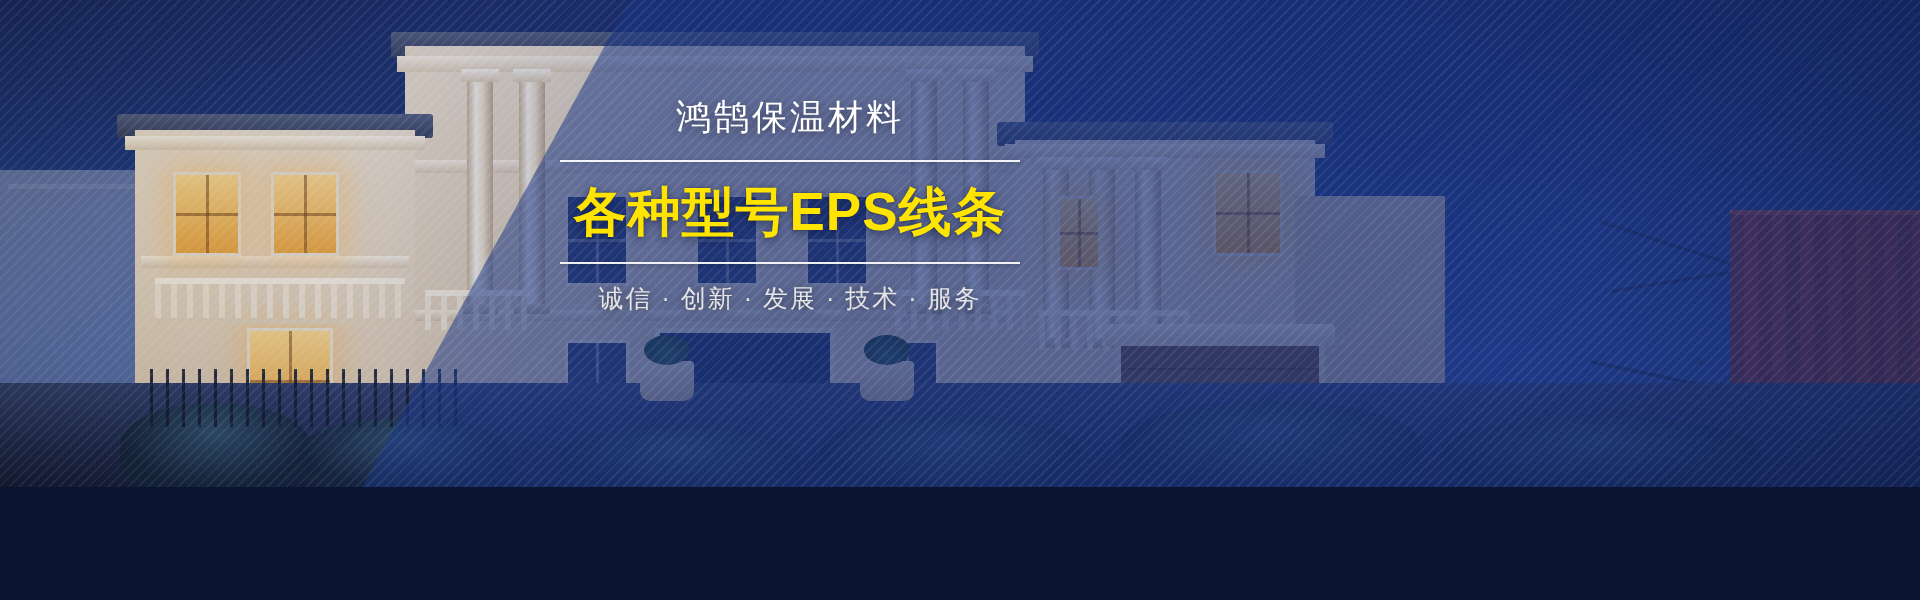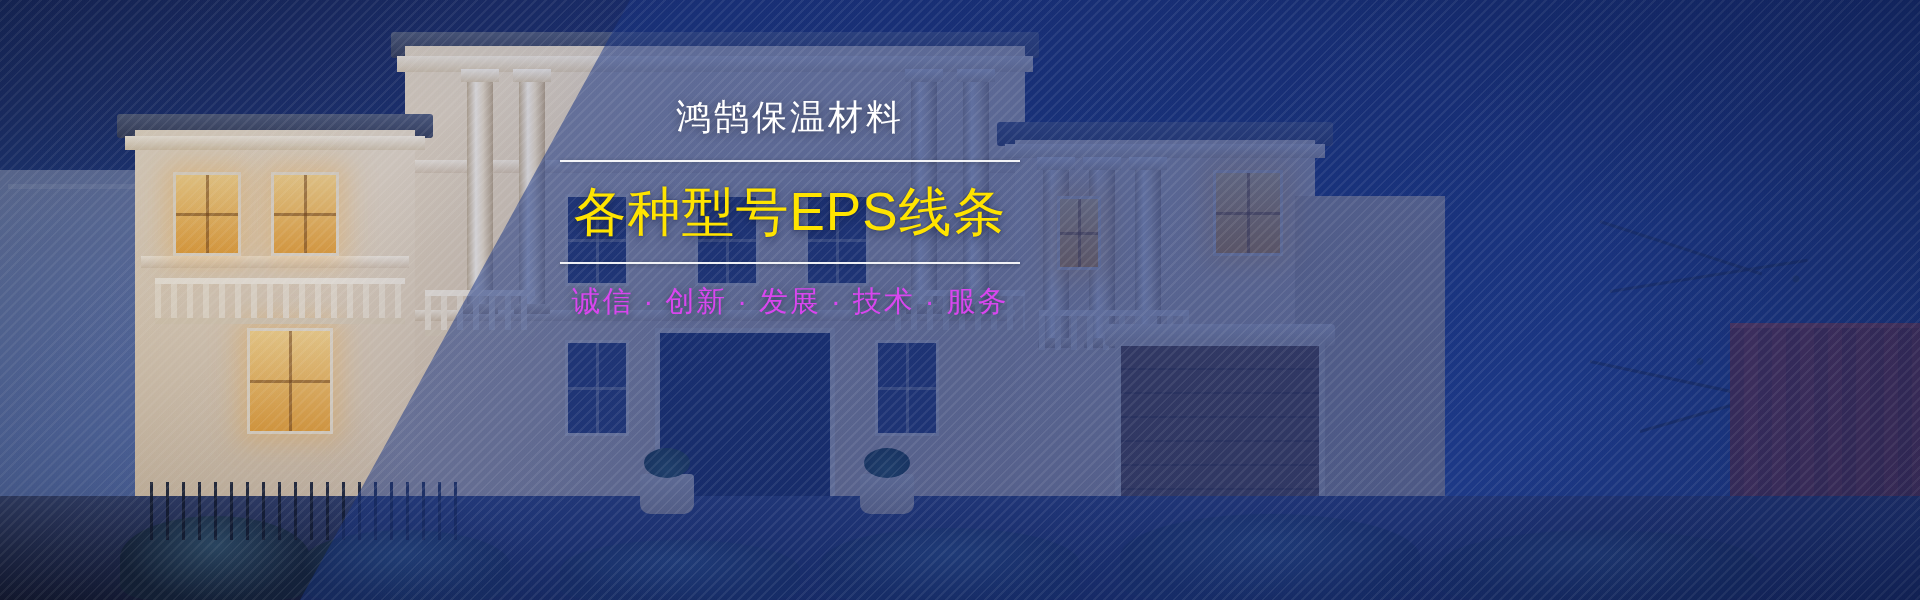--- a/index.html
+++ b/index.html
@@ -1,21 +1,21 @@
 <!DOCTYPE html>
 <html><head>
 <meta charset="utf-8">
 <style>
   html,body{margin:0;padding:0;}
   body{
     width:1920px;height:600px;overflow:hidden;
     font-family:"Liberation Sans","DejaVu Sans",sans-serif;
     background:#0a1430;
   }
-  .banner{position:relative;width:1920px;height:600px;overflow:hidden;}
+  .banner{position:relative;width:1920px;height:487px;overflow:hidden;}
 
   
   .sky{
     position:absolute;inset:0;
     background:
       radial-gradient(ellipse 900px 420px at 48% 92%, rgba(255,214,150,.42), rgba(255,190,120,0) 62%),
       linear-gradient(180deg,#182a62 0%,#1d3473 22%,#23418a 48%,#2b4ea0 72%,#30529f 100%);
   }
   .sky-glow{
     position:absolute;left:0;right:0;top:0;height:600px;
@@ -161,27 +161,27 @@
     color:#ffffff;font-size:35px;letter-spacing:3px;line-height:1.2;
     text-shadow:0 2px 10px rgba(0,0,0,.45);
     white-space:nowrap;
   }
   .rule{
     height:2px;background:#ffffff;opacity:.92;margin:22px 0 14px 0;
     box-shadow:0 1px 4px rgba(0,0,0,.35);
   }
   .rule.bottom{margin:20px 0 18px 0;}
   .headline{
-    color:#ffe400;font-weight:normal;font-size:53px;line-height:1.14;
+    color:#ffe400;font-weight:bold;font-size:53px;line-height:1.14;
     letter-spacing:1px;white-space:nowrap;
     text-shadow:0 3px 10px rgba(10,20,60,.55), 0 0 2px rgba(10,20,60,.5);
     margin-top:20px;
   }
   .tagline{
-    color:#d946ef;font-size:29px;letter-spacing:2px;white-space:nowrap;
+    color:#e5e5e5;font-size:25px;letter-spacing:2px;white-space:nowrap;
     text-shadow:0 2px 8px rgba(0,0,0,.45);
   }
 </style>
 </head>
 <body>
 
 <div class="banner">
 
   <div class="sky"></div>
   <div class="sky-glow"></div>

